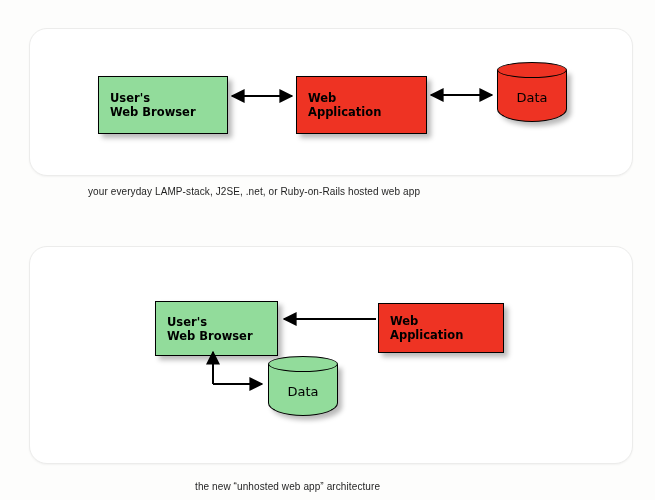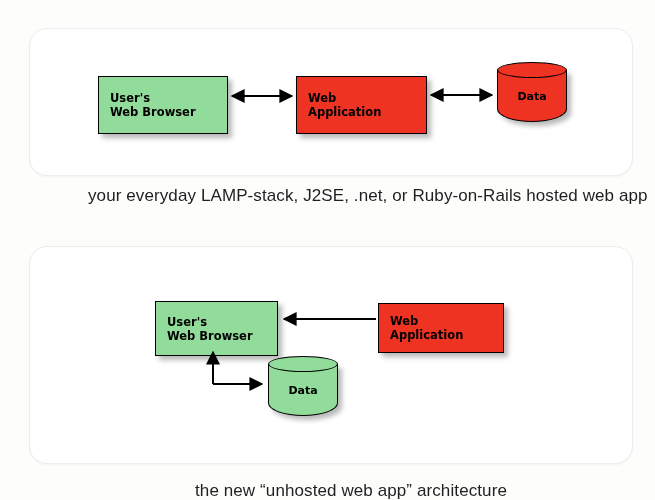--- a/index.html
+++ b/index.html
@@ -28,21 +28,21 @@
     border: 1px solid #ececeb;
     border-radius: 18px;
     box-shadow: 0 1px 2px rgba(0,0,0,0.045);
   }
   #panel-top    { left: 29px;  top: 28px;  width: 602px; height: 146px; }
   #panel-bottom { left: 29px;  top: 246px; width: 602px; height: 216px; }
 
   
   .caption {
     position: absolute;
-    font-size: 17px;
+    font-size: 10px;
     color: #1f1f1f;
     letter-spacing: 0.1px;
     white-space: nowrap;
     font-family: "Liberation Sans", sans-serif;
   }
   #caption-top    { left: 88px;  top: 186px; }
   #caption-bottom { left: 195px; top: 481px; }
 
   
   .node-box {
@@ -104,22 +104,22 @@
     border: 1.6px solid #000;
     border-radius: 50%;
   }
   .cyl-label {
     position: absolute;
     left: 0;
     top: 28px;
     width: 70px;
     text-align: center;
     font-family: "DejaVu Sans", sans-serif;
-    font-weight: bold;
-    font-size: 11px;
+    font-weight: normal;
+    font-size: 13px;
     color: #000;
   }
   #cyl-data-top    { left: 497px; top: 62px; }
   #cyl-data-bottom { left: 268px; top: 356px; }
 
   
   #connectors {
     position: absolute;
     left: 0; top: 0;
     width: 655px;

